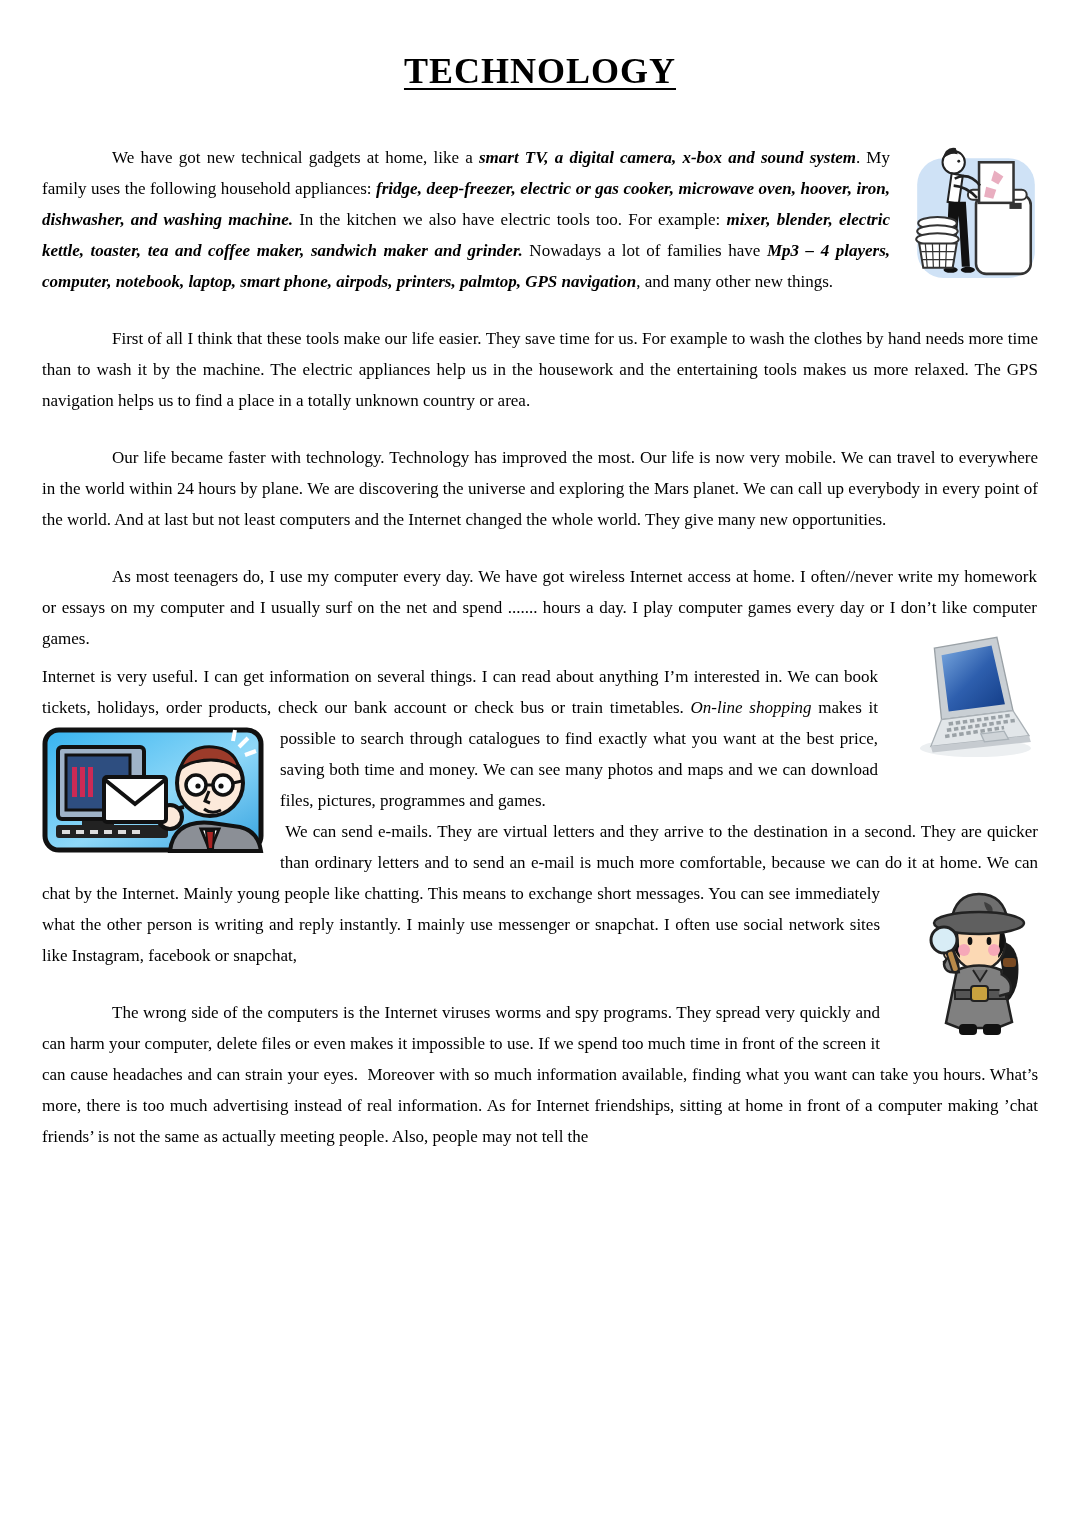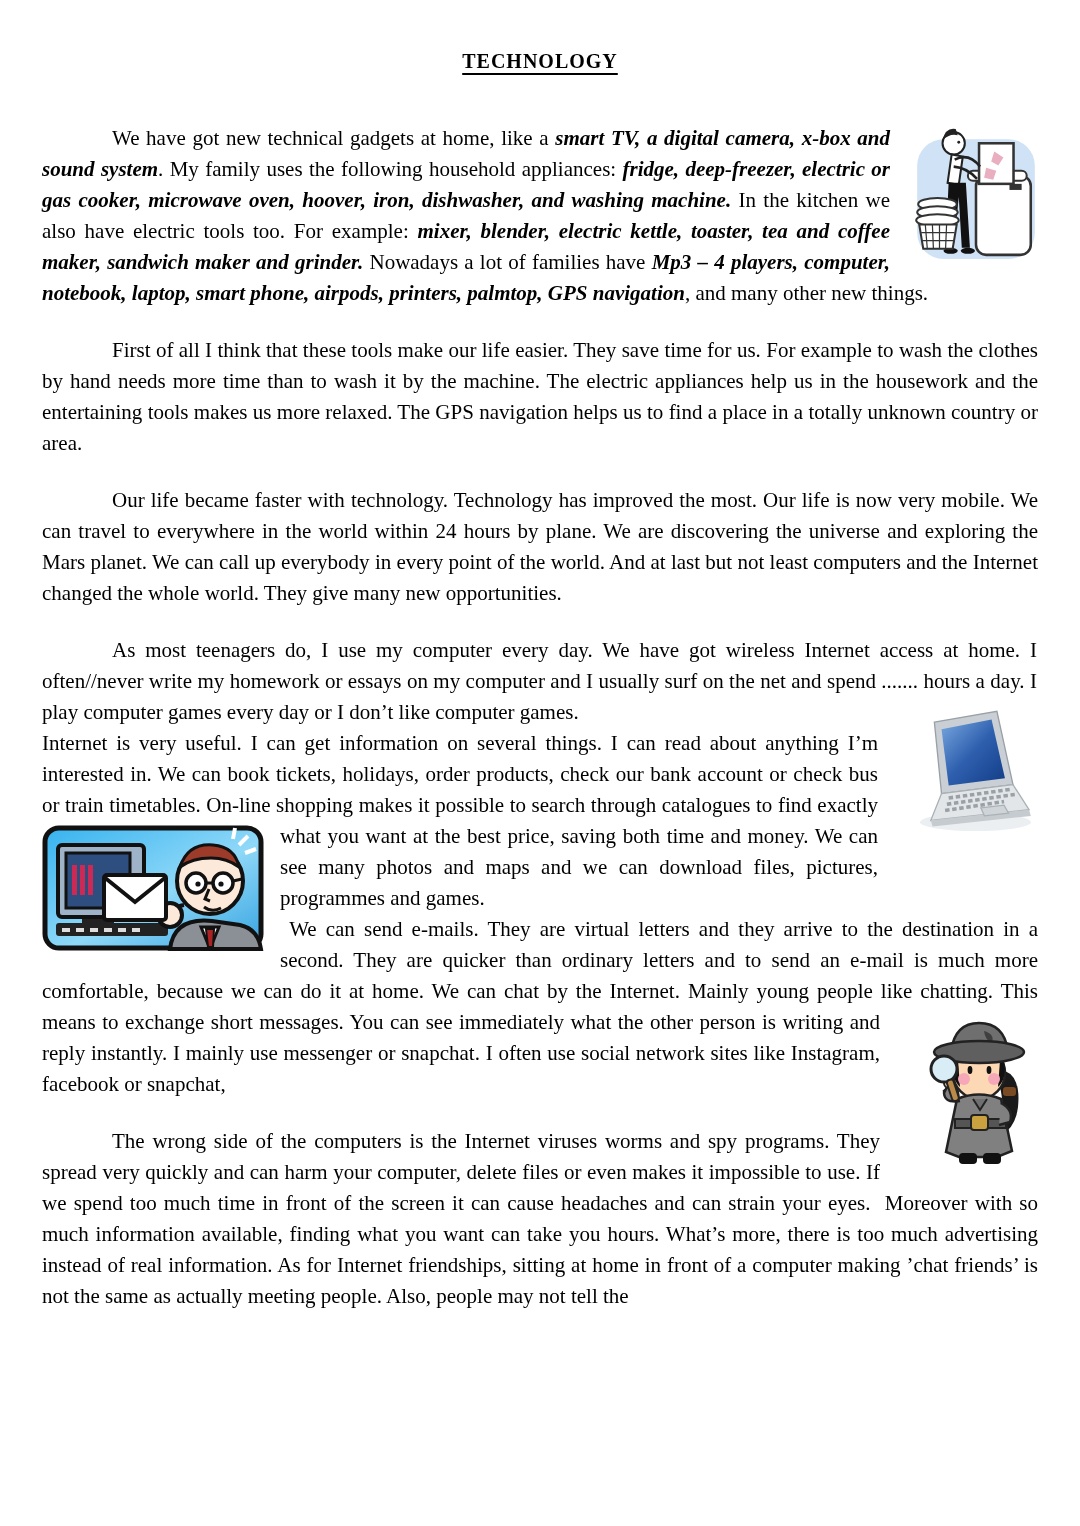--- a/index.html
+++ b/index.html
@@ -3,30 +3,30 @@
 <meta charset="utf-8">
 <style>
   *{margin:0;padding:0;box-sizing:border-box}
   html,body{background:#ffffff}
   .page{
     width:1080px;height:1526px;overflow:hidden;background:#ffffff;color:#000;
     font-family:"Liberation Serif","DejaVu Serif",serif;
     padding:50px 42px 0 42px;
   }
   .title{
-    text-align:center;font-weight:bold;font-size:20px;letter-spacing:1px;
+    text-align:center;font-weight:bold;font-size:36px;letter-spacing:1px;
     text-decoration:underline;text-decoration-thickness:2px;text-underline-offset:5px;
     margin-bottom:50px;
   }
-  p.body{font-size:21px;line-height:31px;text-align:justify;margin:0 0 26px 0;}
+  p.body{font-size:17px;line-height:31px;text-align:justify;margin:7px 0 26px 0;}
   p.body.cont{margin-bottom:0;}
   .indent{text-indent:70px;}
   .run-bi{font-weight:700;font-style:italic}
   .run-b{font-weight:400}
-  .run-i{}
+  .run-i{font-style:italic}
   .fl-laundry{float:right;width:124px;height:142px;margin:0 0 6px 24px;}
   .sp-r{float:right;clear:right;width:1px;height:62px;}
   .fl-laptop{float:right;clear:right;width:134px;height:152px;margin:0 0 16px 26px;}
   .fl-email{float:left;width:222px;height:126px;margin:4px 16px 8px 0;}
   .fl-detective{float:right;width:112px;height:160px;margin:2px 0 10px 46px;}
   .fl-laundry svg,.fl-laptop svg,.fl-email svg,.fl-detective svg{display:block;width:100%;height:100%}
 </style>
 </head>
 <body>
 

